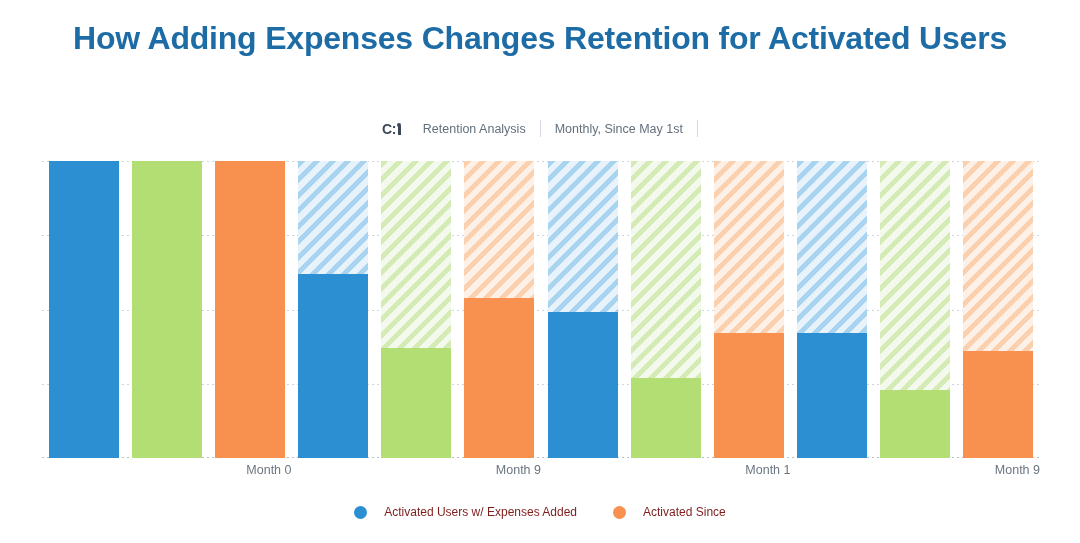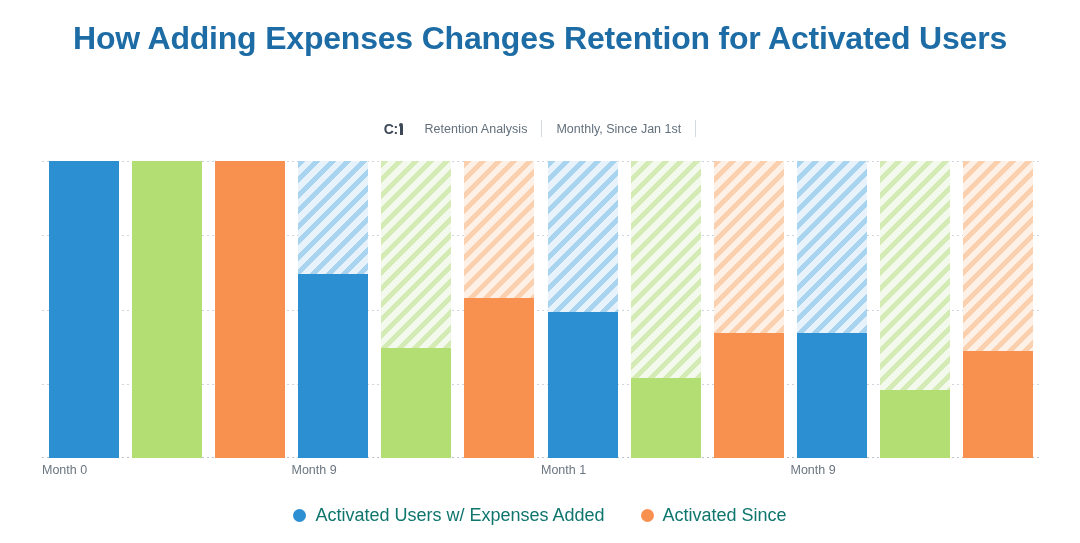--- a/index.html
+++ b/index.html
@@ -81,52 +81,52 @@
   }
   .solid.c-blue{background:#2b8fd1;}
   .solid.c-green{background:#b2de74;}
   .solid.c-orange{background:#f89150;}
 
   
   .xlabels{
     position:absolute;left:42px;top:463px;width:998px;height:20px;display:flex;
   }
   .xlabel{
-    flex:1 1 0;text-align:left;font-size:12.5px;color:#6b7680;
+    flex:1 1 0;text-align:right;font-size:12.5px;color:#6b7680;
   }
 
   
   .legend{
     position:absolute;left:0;top:505px;width:1080px;
     display:flex;justify-content:center;align-items:center;
   }
   .legend-item{display:flex;align-items:center;margin:0 18px;}
   .legend-dot{
     width:13px;height:13px;border-radius:50%;margin-right:9px;flex:none;
   }
-  .legend-label{font-size:18px;color:#0f766e;white-space:nowrap;}
+  .legend-label{font-size:12px;color:#7f1d1d;white-space:nowrap;margin-left:8px;}
 </style>
 </head>
 <body>
 
 <div class="page">
 
   <div class="title">How Adding Expenses Changes Retention for Activated Users</div>
 
   <div class="subbar">
     <span class="sub-logo">
       <span>C:</span>
       <span class="person">
           <b></b>
           <i></i>
         </span>
     </span>
     <span class="sub-item">Retention Analysis</span>
     <span class="sub-sep"></span>
-    <span class="sub-item">Monthly, Since Jan 1st</span>
+    <span class="sub-item">Monthly, Since May 1st</span>
     <span class="sub-sep"></span>
   </div>
 
   <div class="chart" id="plot">
     <div class="gridline" style="top:0px"></div>
     <div class="gridline" style="top:74px"></div>
     <div class="gridline" style="top:149px"></div>
     <div class="gridline" style="top:223px"></div>
     <div class="baseline"></div>
     <div class="groups" id="groups">

